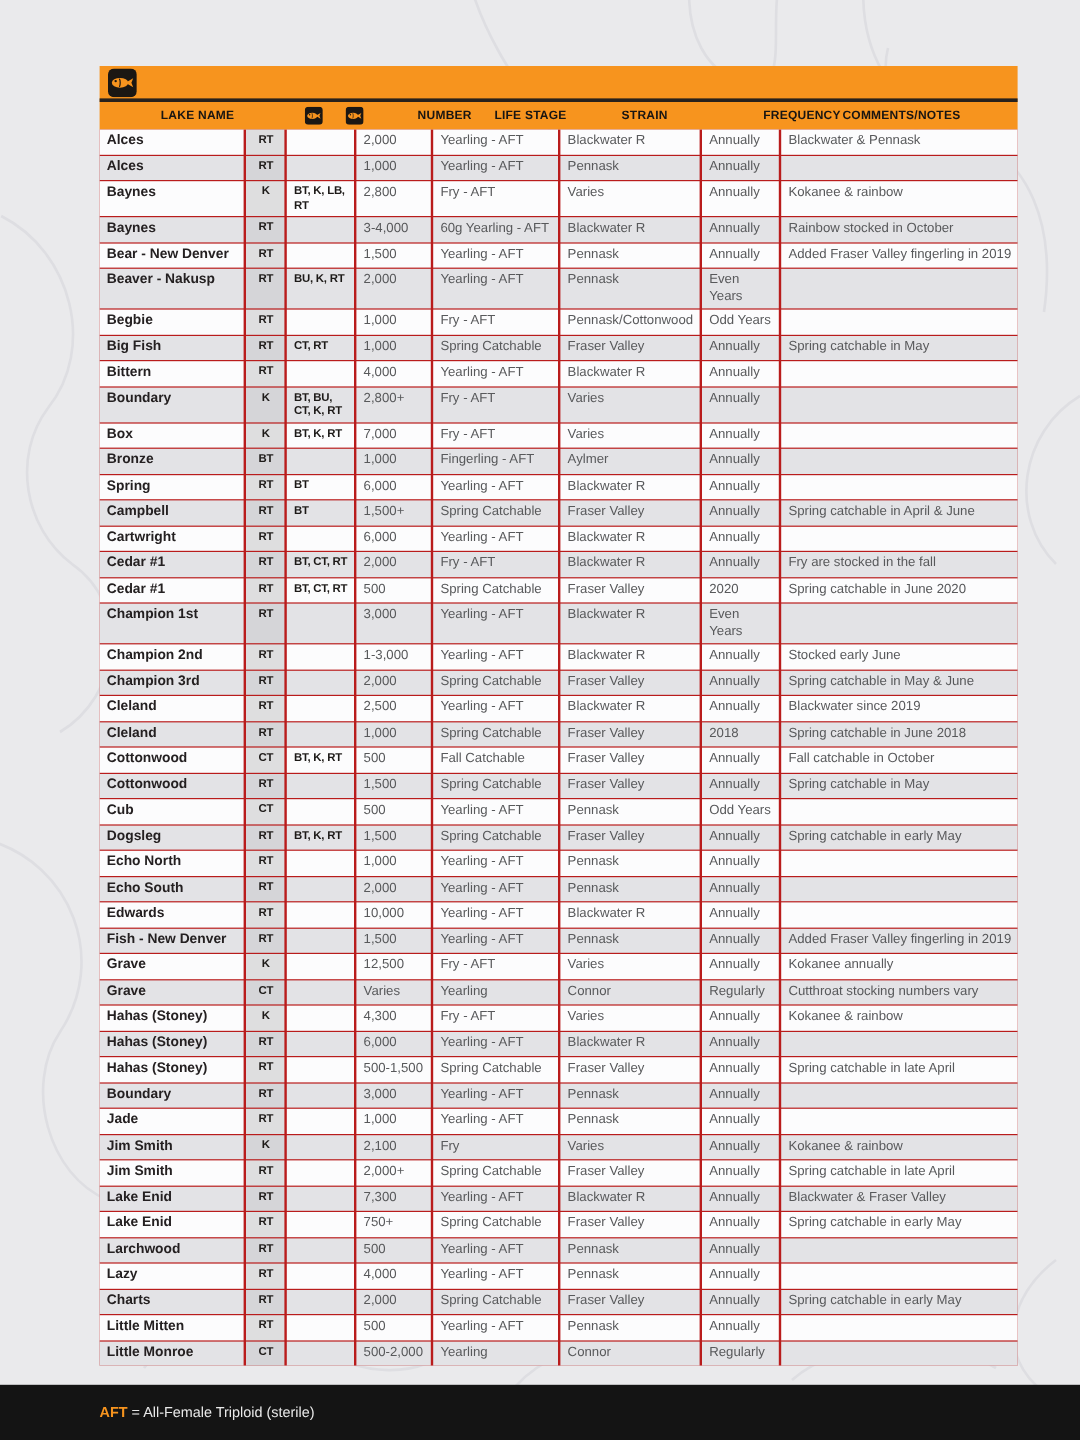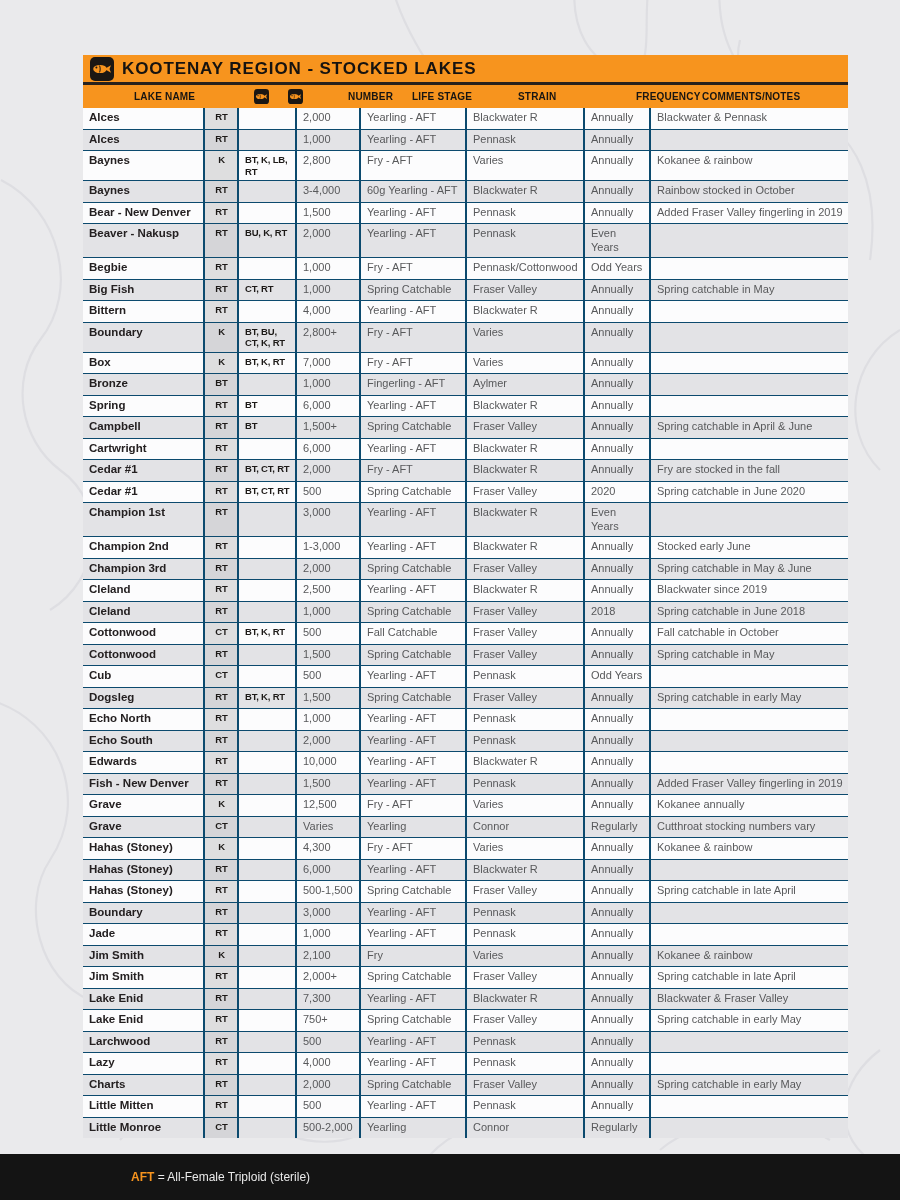--- a/index.html
+++ b/index.html
@@ -41,21 +41,21 @@
   }
   .hcell {
     font-size:10px; font-weight:bold; color:#181512;
     letter-spacing:.2px;
     padding-left:6px;
     display:flex; align-items:center;
   }
   .hcell.h-icon { justify-content:flex-start; padding-left:4px; }
 
   
-  .tbody { background:#0c4a6e; }
+  .tbody { background:#b91c1c; }
   .row { min-height:20.5px; margin-bottom:1px; }
   .cell {
     padding:3px 5px 3px 6px;
     font-size:11px; line-height:13.5px;
     color:#58595b;
     display:flex; align-items:flex-start;
   }
   .row.odd  .cell { background:#fcfcfd; }
   .row.even .cell { background:#e3e3e6; }
   .row.odd  .cell.sp1 { background:#dededf; }
@@ -64,21 +64,21 @@
   .cell.c-sp   { font-weight:bold; color:#1d1a18; font-size:9.5px; letter-spacing:-.2px; line-height:11.5px; }
   .cell.sp1 { justify-content:center; }
 
   
   .footer {
     position:absolute; left:0; top:1154px; width:900px; height:46px;
     background:#141414; z-index:3;
     display:flex; align-items:center; justify-content:space-between;
     padding:0 44px 0 83px;
   }
-  .legend { font-size:12px; color:#e9e9e9;margin-left:48px; }
+  .legend { font-size:12px; color:#e9e9e9; }
   .legend .abbr { color:#f7941e; font-weight:bold; }
   .footer-right { display:flex; align-items:center; gap:11px; }
   .section-title { color:#f7941e; font-size:17px; }
   .page-divider { width:2px; height:28px; background:#f7941e; }
   .page-number { color:#ffffff; font-size:26px; font-weight:bold; letter-spacing:.5px; }
 </style>
 </head>
 <body>
 
 <svg class="topo" width="900" height="1200" viewBox="0 0 900 1200" fill="none">
@@ -102,21 +102,20 @@
   <div class="title-bar">
     <span>
         <svg width="24" height="24" viewBox="0 0 24 24" style="display:block">
           <rect x="0" y="0" width="24" height="24" rx="5" fill="#1b1713"></rect>
           <ellipse cx="10" cy="12" rx="6.8" ry="4.1" fill="#f7941e"></ellipse>
           <path d="M14.5 12 L21 8.2 L19.5 12 L21 15.8 Z" fill="#f7941e"></path>
           <circle cx="6.4" cy="10.6" r="1" fill="#1b1713"></circle>
           <path d="M9.5 8.6 C 10.4 9.9, 10.4 14.1, 9.5 15.4" stroke="#1b1713" stroke-width="1" fill="none"></path>
         </svg>
       </span>
-    <h1>KOOTENAY REGION - STOCKED LAKES</h1>
   </div>
 
   <div class="grid-row col-head">
     <div class="hcell">LAKE NAME</div>
     <div class="hcell h-icon">
         <span>
           <svg width="15" height="15" viewBox="0 0 24 24" style="display:block">
             <rect x="0" y="0" width="24" height="24" rx="5" fill="#1b1713"></rect>
             <ellipse cx="10" cy="12" rx="6.8" ry="4.1" fill="#f7941e"></ellipse>
             <path d="M14.5 12 L21 8.2 L19.5 12 L21 15.8 Z" fill="#f7941e"></path>

